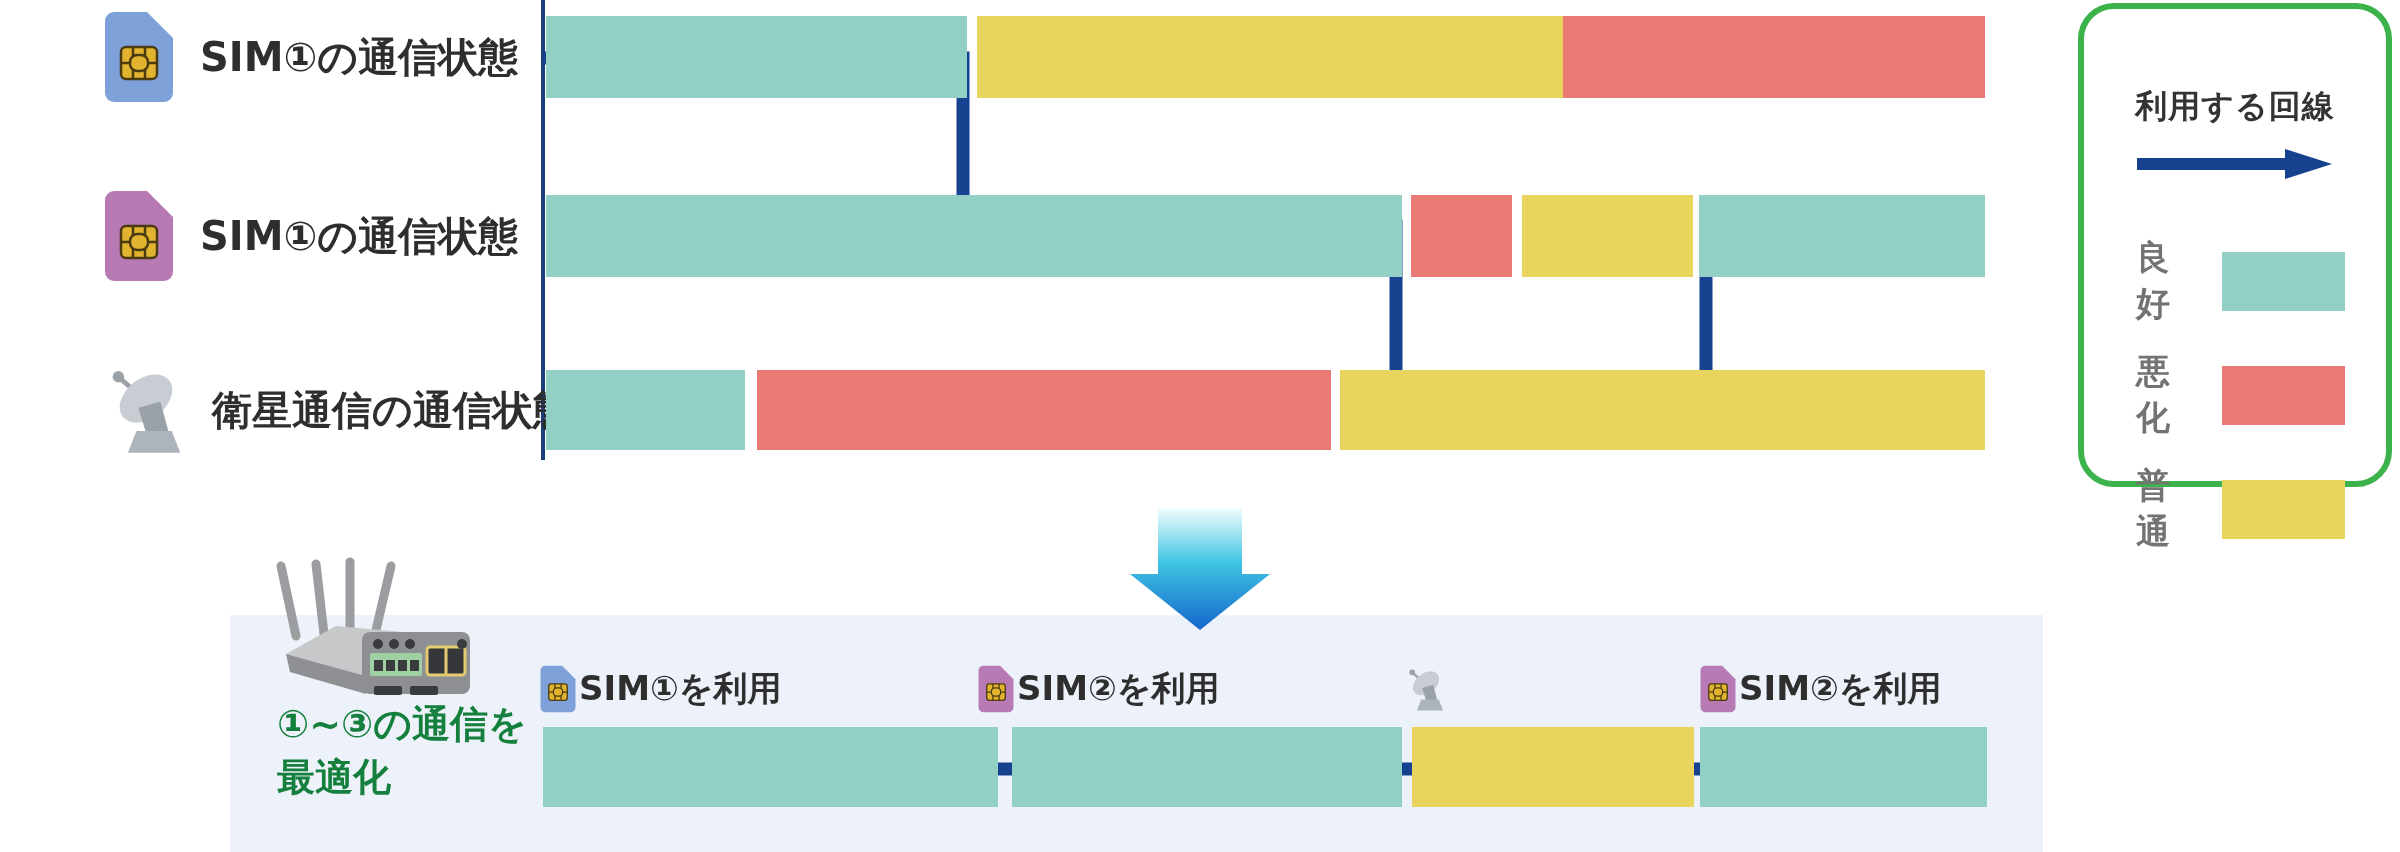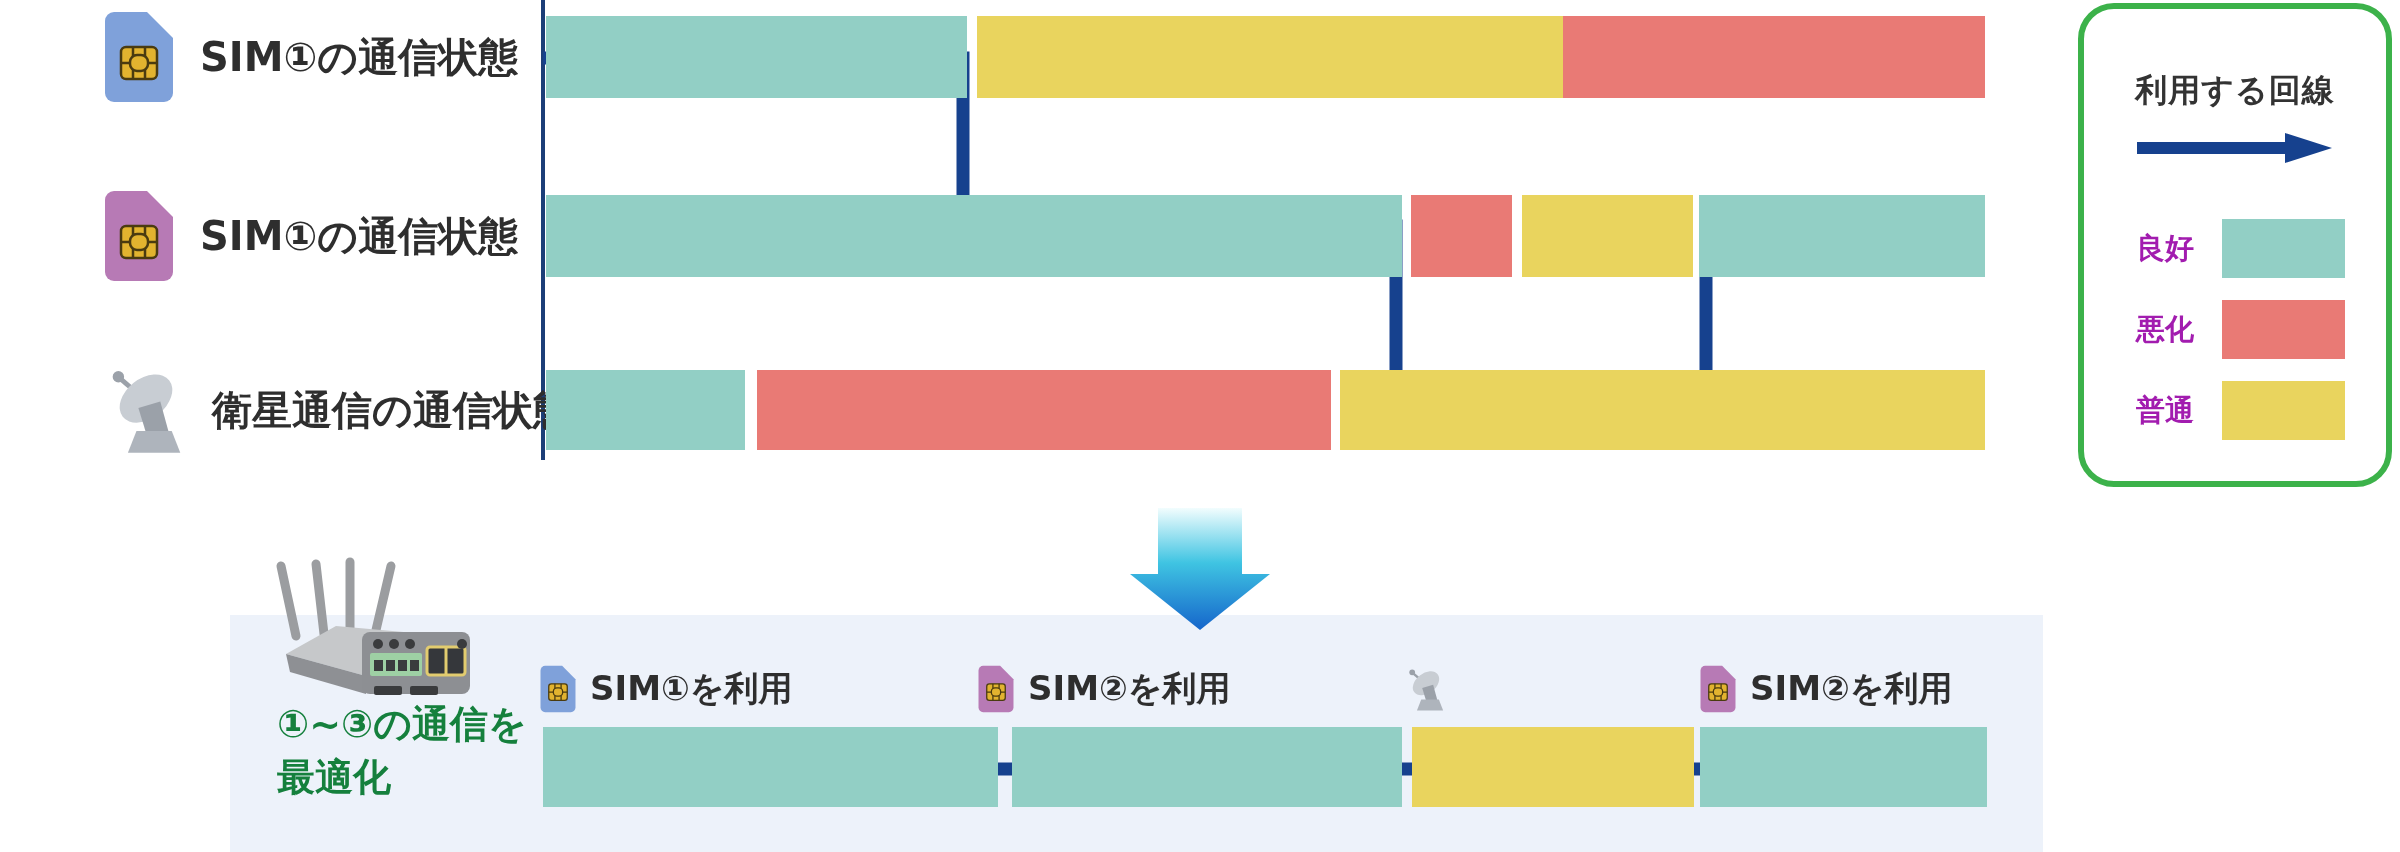--- a/index.html
+++ b/index.html
@@ -10,35 +10,35 @@
   .axis{position:absolute;left:541px;top:0;width:4px;height:460px;background:#1C3E78;}
   .row-label{
     position:absolute;display:flex;align-items:center;gap:26px;
     color:#2E2E2E;font-weight:bold;font-size:40px;white-space:nowrap;
   }
   .seg{position:absolute;}
   .overlay{position:absolute;left:0;top:0;pointer-events:none;}
   .legend{
     position:absolute;left:2078px;top:3px;width:314px;height:484px;box-sizing:border-box;
     background:#ffffff;border:6px solid #3CB24A;border-radius:36px;
-    display:flex;flex-direction:column;align-items:center;padding-top:60px;
+    display:flex;flex-direction:column;align-items:center;padding-top:76px;
   }
   .legend-title{font-size:32px;font-weight:bold;color:#333333;letter-spacing:1px;}
   .legend-arrow{margin-top:20px;height:30px;}
   .legend-items{margin-top:56px;display:flex;flex-direction:column;gap:22px;width:100%;padding-left:52px;box-sizing:border-box;}
   .legend-item{display:flex;align-items:center;gap:20px;}
-  .legend-label{font-size:29px;font-weight:bold;color:#a21caf;width:66px;}
+  .legend-label{font-size:34px;font-weight:bold;color:#737373;width:66px;}
   .legend-swatch{width:123px;height:59px;display:inline-block;}
   .panel{position:absolute;left:230px;top:615px;width:1813px;height:237px;background:#EDF2FA;}
   .down-arrow{position:absolute;left:1130px;top:508px;}
   .router{position:absolute;left:274px;top:534px;}
   .heading{position:absolute;left:277px;top:698px;color:#15803d;font-size:38px;font-weight:bold;line-height:53px;white-space:nowrap;}
   .heading span{display:block;}
   .bseg-label{
-    position:absolute;top:660px;height:58px;display:flex;align-items:center;gap:14px;
+    position:absolute;top:660px;height:58px;display:flex;align-items:center;gap:3px;
     font-size:34px;font-weight:bold;color:#2E2E2E;white-space:nowrap;
   }
 </style>
 </head>
 <body>
 
 <div id="stage">
 
   <div class="axis"></div>
 

